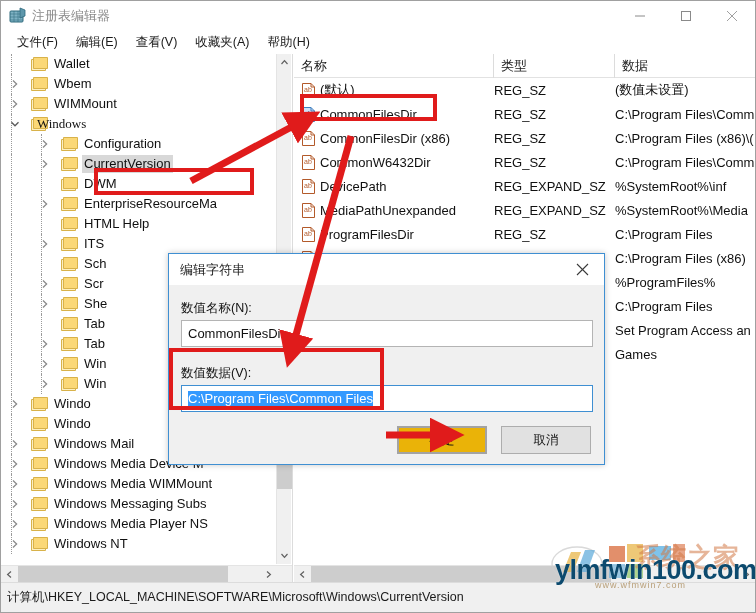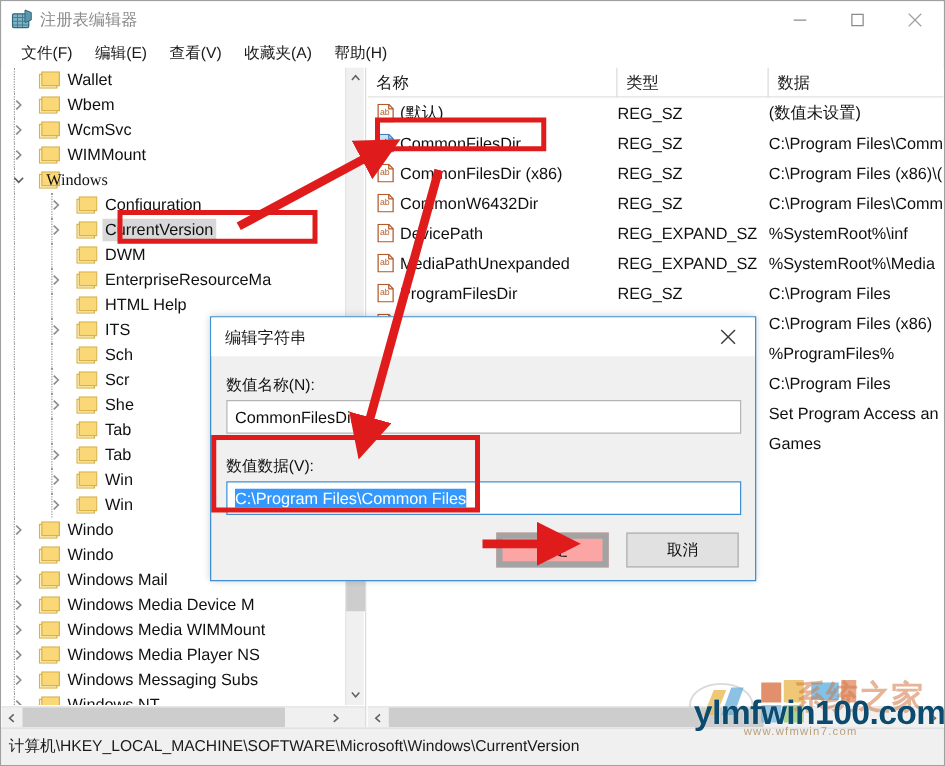--- a/index.html
+++ b/index.html
@@ -211,21 +211,21 @@
   #dlg-input-data { border: 1px solid #3f8fd2; }
   .sel-text {
     background: #3399ff; color: #ffffff;
   }
   .dlg-btn {
     position: absolute; height: 28px; width: 90px;
     background: #e1e1e1; border: 1px solid #adadad;
     font-size: 12.5px; color: #101010;
     display: flex; align-items: center; justify-content: center;
   }
-  #dlg-btn-ok { border: 5px solid #a3a3a3; background: #fca5a5; }
+  #dlg-btn-ok { border: 2px solid #a3a3a3; background: #eab308; }
 
   
   .anno-box {
     position: absolute;
     border: 4px solid #e01b1b;
     pointer-events: none;
   }
   #anno-svg {
     position: absolute; left: 0; top: 0;
     width: 756px; height: 613px;
@@ -328,33 +328,20 @@
             <span class="guide" style="left: 10px;"></span>
             <span class="twisty" style="left: 6px;">
               <svg width="10" height="10" viewBox="0 0 10 10">
                 <polyline points="3,1.5 6.6,5 3,8.5" fill="none" stroke="#8a8a8a" stroke-width="1.3"></polyline>
               </svg>
             </span>
             <span class="tfolder" style="left: 30px; top: 3px;"><svg width="17" height="14" viewBox="0 0 17 14">
                 <path d="M0.5 2.5 L0.5 13.5 L14.5 13.5 L14.5 2.5 Z" fill="#fdf0c2" stroke="#d8b24a" stroke-width="1"></path>
                 <path d="M2.5 0.5 L16.5 0.5 L16.5 11.5 L2.5 11.5 Z" fill="#fbd877" stroke="#d8b24a" stroke-width="1"></path>
               </svg></span>
-            <span class="tlabel" style="left: 51px;">WcmSvc</span>
-          </div>
-          <div class="tree-row" style="height: 20px;">
-            <span class="guide" style="left: 10px;"></span>
-            <span class="twisty" style="left: 6px;">
-              <svg width="10" height="10" viewBox="0 0 10 10">
-                <polyline points="3,1.5 6.6,5 3,8.5" fill="none" stroke="#8a8a8a" stroke-width="1.3"></polyline>
-              </svg>
-            </span>
-            <span class="tfolder" style="left: 30px; top: 3px;"><svg width="17" height="14" viewBox="0 0 17 14">
-                <path d="M0.5 2.5 L0.5 13.5 L14.5 13.5 L14.5 2.5 Z" fill="#fdf0c2" stroke="#d8b24a" stroke-width="1"></path>
-                <path d="M2.5 0.5 L16.5 0.5 L16.5 11.5 L2.5 11.5 Z" fill="#fbd877" stroke="#d8b24a" stroke-width="1"></path>
-              </svg></span>
             <span class="tlabel" style="left: 51px;">WIMMount</span>
           </div>
           <div class="tree-row" style="height: 20px;">
             <span class="guide" style="left: 10px;"></span>
             <span class="twisty" style="left: 6px;">
               <svg width="10" height="10" viewBox="0 0 10 10">
                 <polyline points="1.5,3.2 5,6.8 8.5,3.2" fill="none" stroke="#5a5a5a" stroke-width="1.3"></polyline>
               </svg>
             </span>
             <span class="tfolder" style="left: 30px; top: 3px;"><svg width="17" height="14" viewBox="0 0 17 14">
@@ -589,34 +576,34 @@
             <span class="guide" style="left: 10px;"></span>
             <span class="twisty" style="left: 6px;">
               <svg width="10" height="10" viewBox="0 0 10 10">
                 <polyline points="3,1.5 6.6,5 3,8.5" fill="none" stroke="#8a8a8a" stroke-width="1.3"></polyline>
               </svg>
             </span>
             <span class="tfolder" style="left: 30px; top: 3px;"><svg width="17" height="14" viewBox="0 0 17 14">
                 <path d="M0.5 2.5 L0.5 13.5 L14.5 13.5 L14.5 2.5 Z" fill="#fdf0c2" stroke="#d8b24a" stroke-width="1"></path>
                 <path d="M2.5 0.5 L16.5 0.5 L16.5 11.5 L2.5 11.5 Z" fill="#fbd877" stroke="#d8b24a" stroke-width="1"></path>
               </svg></span>
+            <span class="tlabel" style="left: 51px;">Windows Messaging Subs</span>
+          </div>
+          <div class="tree-row" style="height: 20px;">
+            <span class="guide" style="left: 10px;"></span>
+            <span class="twisty" style="left: 6px;">
+              <svg width="10" height="10" viewBox="0 0 10 10">
+                <polyline points="3,1.5 6.6,5 3,8.5" fill="none" stroke="#8a8a8a" stroke-width="1.3"></polyline>
+              </svg>
+            </span>
+            <span class="tfolder" style="left: 30px; top: 3px;"><svg width="17" height="14" viewBox="0 0 17 14">
+                <path d="M0.5 2.5 L0.5 13.5 L14.5 13.5 L14.5 2.5 Z" fill="#fdf0c2" stroke="#d8b24a" stroke-width="1"></path>
+                <path d="M2.5 0.5 L16.5 0.5 L16.5 11.5 L2.5 11.5 Z" fill="#fbd877" stroke="#d8b24a" stroke-width="1"></path>
+              </svg></span>
             <span class="tlabel" style="left: 51px;">Windows Media Player NS</span>
-          </div>
-          <div class="tree-row" style="height: 20px;">
-            <span class="guide" style="left: 10px;"></span>
-            <span class="twisty" style="left: 6px;">
-              <svg width="10" height="10" viewBox="0 0 10 10">
-                <polyline points="3,1.5 6.6,5 3,8.5" fill="none" stroke="#8a8a8a" stroke-width="1.3"></polyline>
-              </svg>
-            </span>
-            <span class="tfolder" style="left: 30px; top: 3px;"><svg width="17" height="14" viewBox="0 0 17 14">
-                <path d="M0.5 2.5 L0.5 13.5 L14.5 13.5 L14.5 2.5 Z" fill="#fdf0c2" stroke="#d8b24a" stroke-width="1"></path>
-                <path d="M2.5 0.5 L16.5 0.5 L16.5 11.5 L2.5 11.5 Z" fill="#fbd877" stroke="#d8b24a" stroke-width="1"></path>
-              </svg></span>
-            <span class="tlabel" style="left: 51px;">Windows Messaging Subs</span>
           </div>
           <div class="tree-row" style="height: 20px;">
             <span class="guide" style="left: 10px;"></span>
             <span class="twisty" style="left: 6px;">
               <svg width="10" height="10" viewBox="0 0 10 10">
                 <polyline points="3,1.5 6.6,5 3,8.5" fill="none" stroke="#8a8a8a" stroke-width="1.3"></polyline>
               </svg>
             </span>
             <span class="tfolder" style="left: 30px; top: 3px;"><svg width="17" height="14" viewBox="0 0 17 14">
                 <path d="M0.5 2.5 L0.5 13.5 L14.5 13.5 L14.5 2.5 Z" fill="#fdf0c2" stroke="#d8b24a" stroke-width="1"></path>

